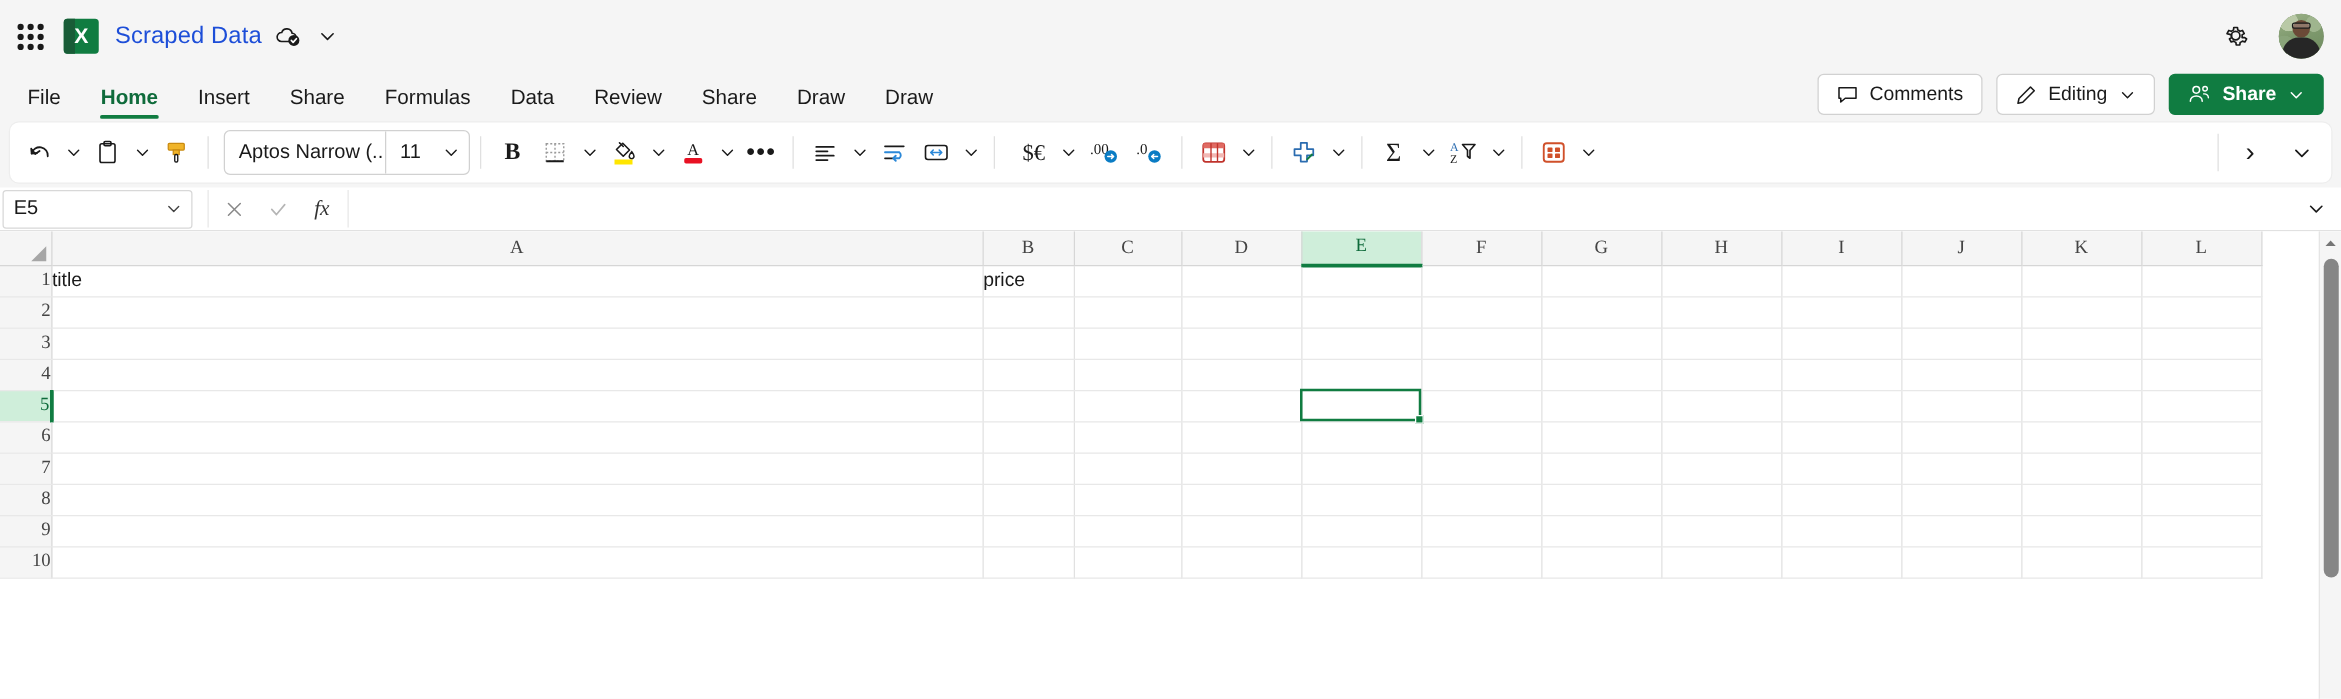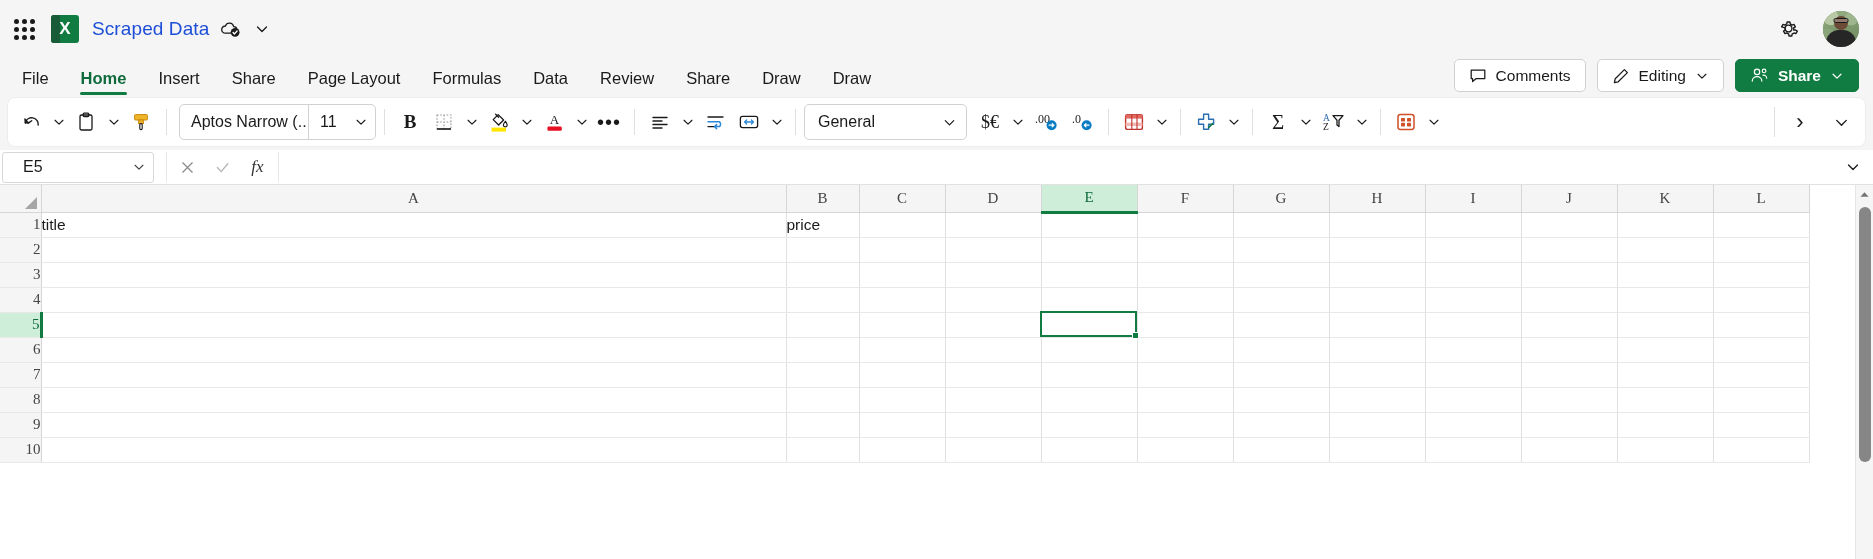--- a/index.html
+++ b/index.html
@@ -192,21 +192,21 @@
     background: #fff;
     display: flex; align-items: center;
     border-bottom: 1px solid #e1e1e1;
     position: relative;
   }
   .namebox {
     width: 152px; height: 31px; margin-left: 2px;
     border: 1px solid #d8d8d8; border-radius: 3px;
     background: #fff;
     display: flex; align-items: center; justify-content: space-between;
-    padding: 0 7px 0 20px;
+    padding: 0 7px 0 8px;
     font-size: 16px; color: #1a1a1a;
     cursor: text;
   }
   .fb-btns { display: flex; align-items: center; margin-left: 12px; gap: 2px;
              border-left: 1px solid #e8e8e8; border-right:1px solid #e8e8e8; padding: 0 4px;}
   .fbtn { width: 33px; height: 30px; display:flex; align-items:center; justify-content:center;
           cursor: pointer; border-radius: 3px; color: #8a8a8a; }
   .fx { font-family: "Liberation Serif", serif; font-style: italic; font-size: 17px; color: #333; }
   .finput { flex: 1; height: 31px; margin-left: 6px; font-size: 16px; color:#1a1a1a;
             display:flex; align-items:center; padding-left:6px; cursor: text;}
@@ -340,21 +340,20 @@
         <div class="body"></div>
     </div>
   </div>
 </div>
 
 <div class="ribbon-tabs">
   <div class="rtab">File</div>
   <div class="rtab active">Home</div>
   <div class="rtab">Insert</div>
   <div class="rtab">Share</div>
-  <div class="rtab">Page Layout</div>
   <div class="rtab">Formulas</div>
   <div class="rtab">Data</div>
   <div class="rtab">Review</div>
   <div class="rtab">Share</div>
   <div class="rtab">Draw</div>
   <div class="rtab">Draw</div>
 
   <div class="tabs-right">
     <div class="pill">
       <span>
@@ -522,28 +521,20 @@
     </svg>
   </div>
   <div class="chev">
     <svg class="icn" width="14" height="14" viewBox="0 0 16 16">
         <path d="M3.5 6l4.5 4.5L12.5 6" fill="none" stroke="#1a1a1a" stroke-width="1.3" stroke-linecap="round" stroke-linejoin="round"></path>
       </svg>
   </div>
 
   <div class="sep"></div>
 
-  <div class="numfmt">
-    <span>General</span>
-    <span>
-      <svg class="icn" width="15" height="15" viewBox="0 0 16 16">
-          <path d="M3.5 6l4.5 4.5L12.5 6" fill="none" stroke="#1a1a1a" stroke-width="1.3" stroke-linecap="round" stroke-linejoin="round"></path>
-        </svg>
-    </span>
-  </div>
 
   <div class="tbtn" style="font-size:18px;font-family:'Liberation Serif',serif;color:#1a1a1a;margin-left:6px;">$€</div>
   <div class="chev">
     <svg class="icn" width="14" height="14" viewBox="0 0 16 16">
         <path d="M3.5 6l4.5 4.5L12.5 6" fill="none" stroke="#1a1a1a" stroke-width="1.3" stroke-linecap="round" stroke-linejoin="round"></path>
       </svg>
   </div>
 
   <div class="tbtn">
     <svg class="icn" width="26" height="24" viewBox="0 0 26 24">

